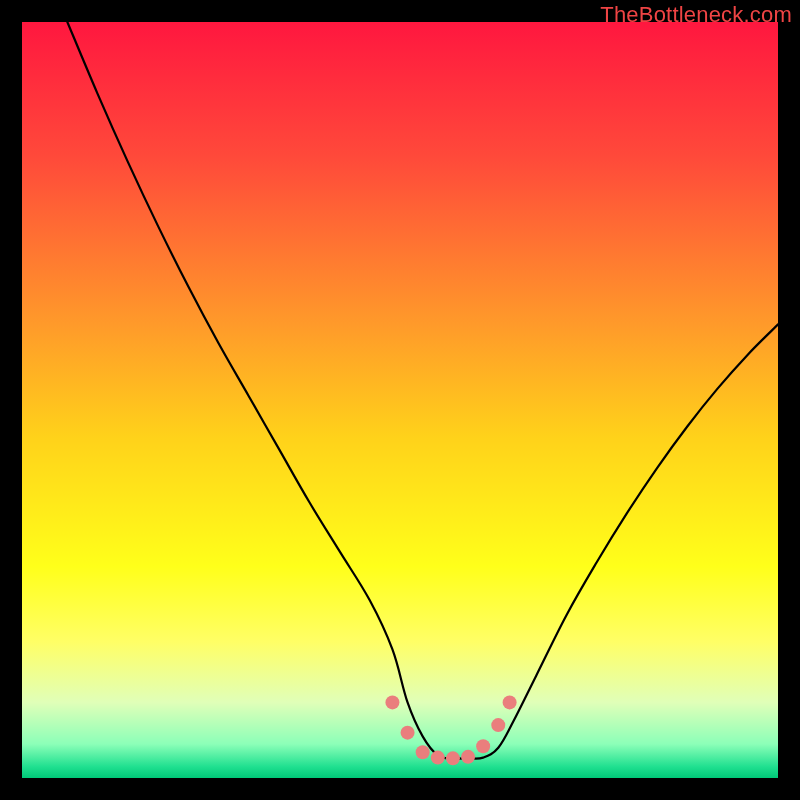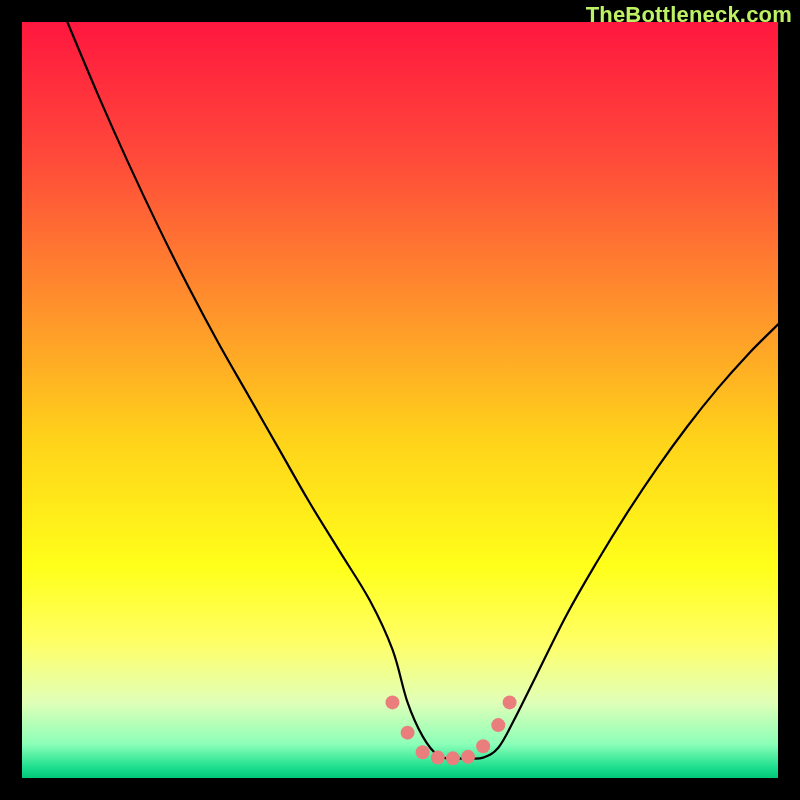--- a/index.html
+++ b/index.html
@@ -30,23 +30,23 @@
     position: absolute;
     left: 0;
     top: 0;
     width: 756px;
     height: 756px;
   }
   .watermark {
     position: absolute;
     top: 2px;
     right: 8px;
-    color: #bef264;
+    color: #ef4444;
     font-size: 22px;
-    font-weight: 700;
+    font-weight: 400;
     letter-spacing: 0.2px;
     user-select: none;
   }
 </style>
 </head>
 <body>
 
 <div class="frame">
   <div class="plot-wrap">
     <svg class="plot" viewBox="0 0 756 756" width="756" height="756" preserveAspectRatio="none">

